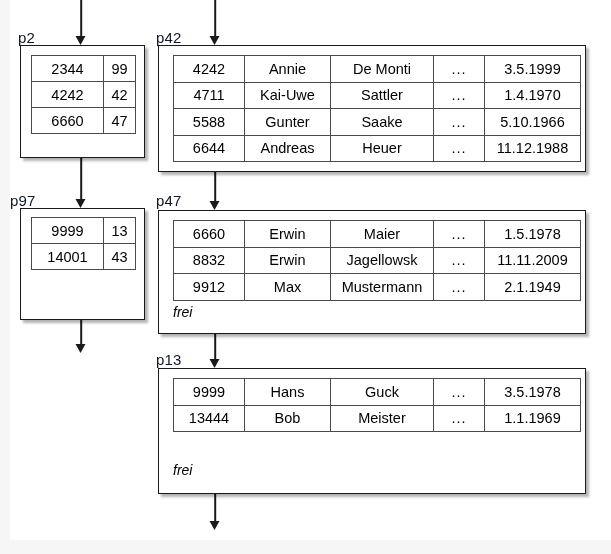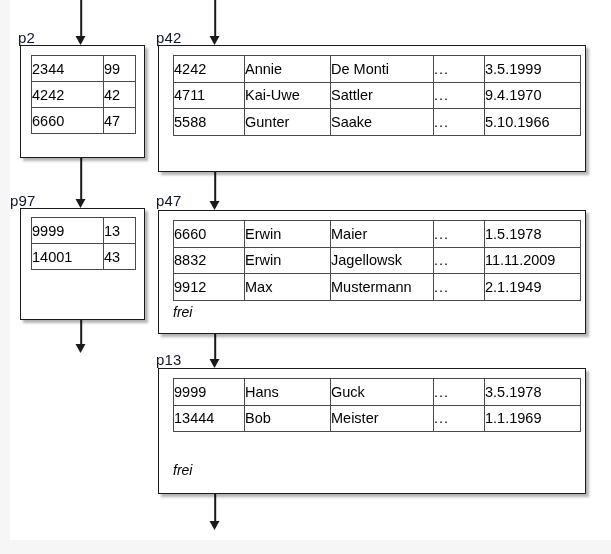--- a/index.html
+++ b/index.html
@@ -42,20 +42,21 @@
 
   
   .grid {
     position: absolute;
     border-collapse: collapse;
     table-layout: fixed;
     background: #fff;
   }
   .grid td {
     border: 1.3px solid #4a4a4a;
+    text-align: center;
     font-size: 14.5px;
     color: #000;
     padding: 0;
     white-space: nowrap;
     background: #fff;
   }
 
   
   .idx-grid td { height: 25px; }
   .idx-grid .c-key { width: 71px; }
@@ -187,29 +188,36 @@
             <td class="c2">Annie</td>
             <td class="c3">De Monti</td>
             <td class="c4 dots">...</td>
             <td class="c5">3.5.1999</td>
           </tr>
           <tr>
             <td class="c1">4711</td>
             <td class="c2">Kai-Uwe</td>
             <td class="c3">Sattler</td>
             <td class="c4 dots">...</td>
-            <td class="c5">9.4.1970</td>
+            <td class="c5">1.4.1970</td>
           </tr>
           <tr>
             <td class="c1">5588</td>
             <td class="c2">Gunter</td>
             <td class="c3">Saake</td>
             <td class="c4 dots">...</td>
             <td class="c5">5.10.1966</td>
           </tr>
+          <tr>
+            <td class="c1">6644</td>
+            <td class="c2">Andreas</td>
+            <td class="c3">Heuer</td>
+            <td class="c4 dots">...</td>
+            <td class="c5">11.12.1988</td>
+          </tr>
         </tbody>
       </table>
     </div>
 
     <div class="node-label" style="left:146px; top:192px;">p47</div>
     <div class="node" style="left:148px; top:210px; width:428px; height:124px;">
       <table class="grid data-grid" style="left:14px; top:9px;">
         <tbody>
           <tr>
             <td class="c1">6660</td>

